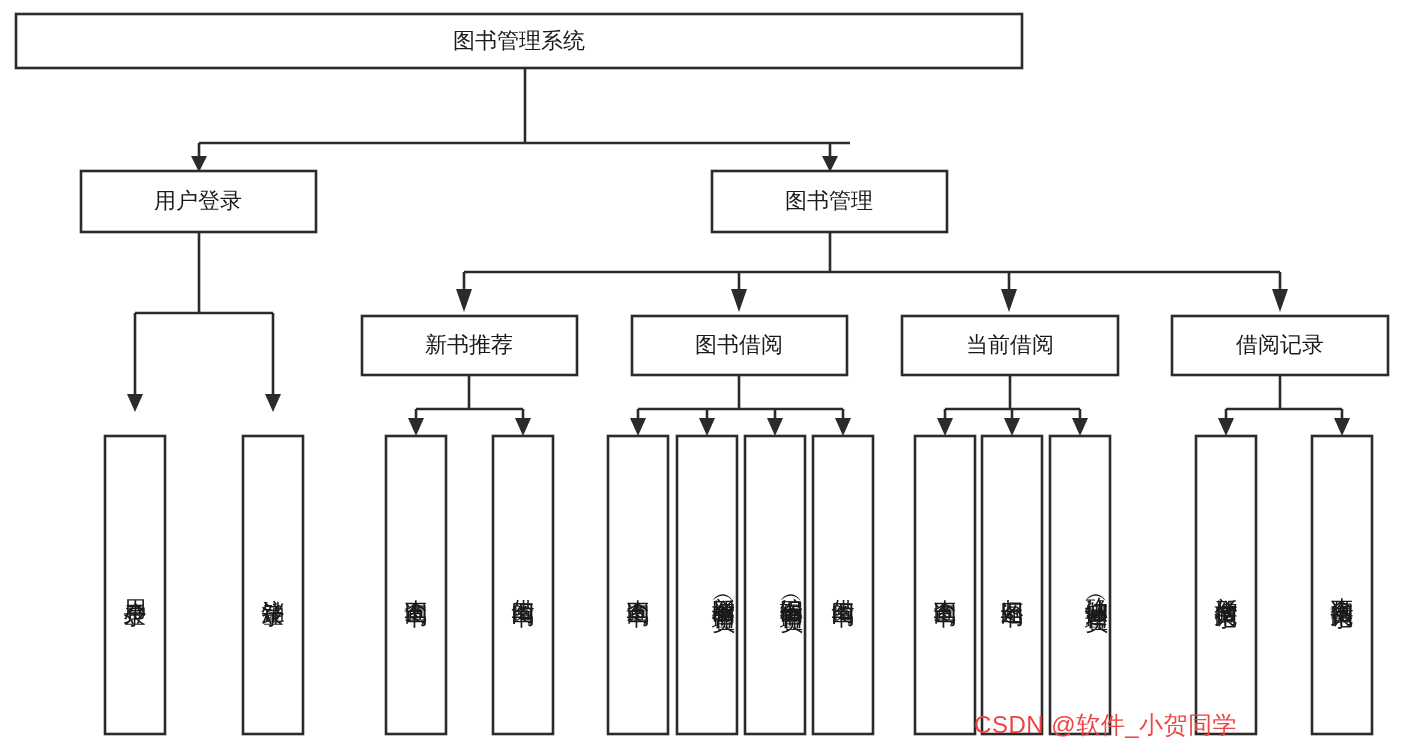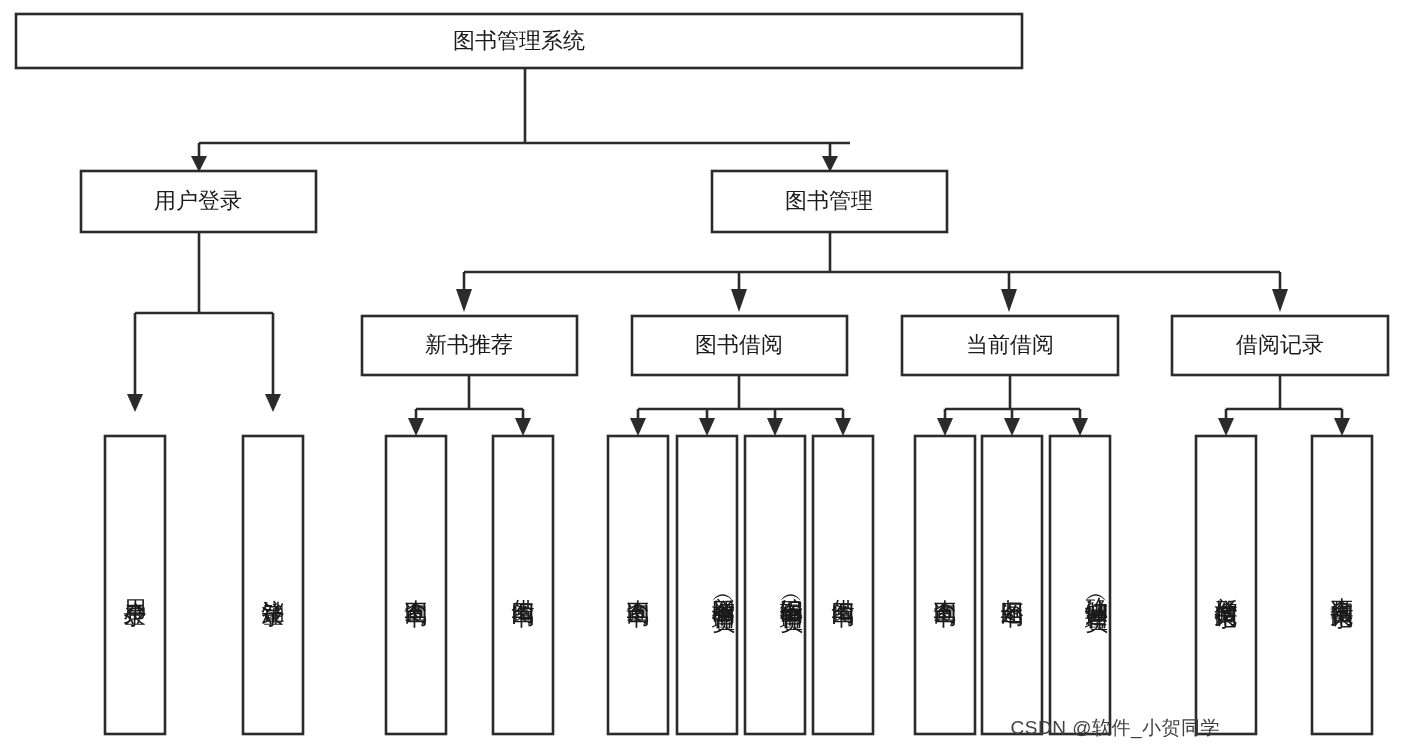--- a/index.html
+++ b/index.html
@@ -58,25 +58,25 @@
     font-size: 23px;
     line-height: 1.18;
     color: #1a1a1a;
     letter-spacing: 2px;
     text-align: center;
     white-space: nowrap;
     pointer-events: none;
   }
   .watermark {
     position: absolute;
-    right: 29px;
+    right: 12px;
     bottom: 6px;
     font-family: "Liberation Sans", "DejaVu Sans", sans-serif;
-    font-size: 19px;
-    color: #404040;
+    font-size: 24px;
+    color: #ef4444;
     white-space: nowrap;
     letter-spacing: 0.5px;
   }
 </style>
 </head>
 <body>
 
 <div id="diagram-root">
 
   <svg id="flow" viewBox="0 0 1405 747">

